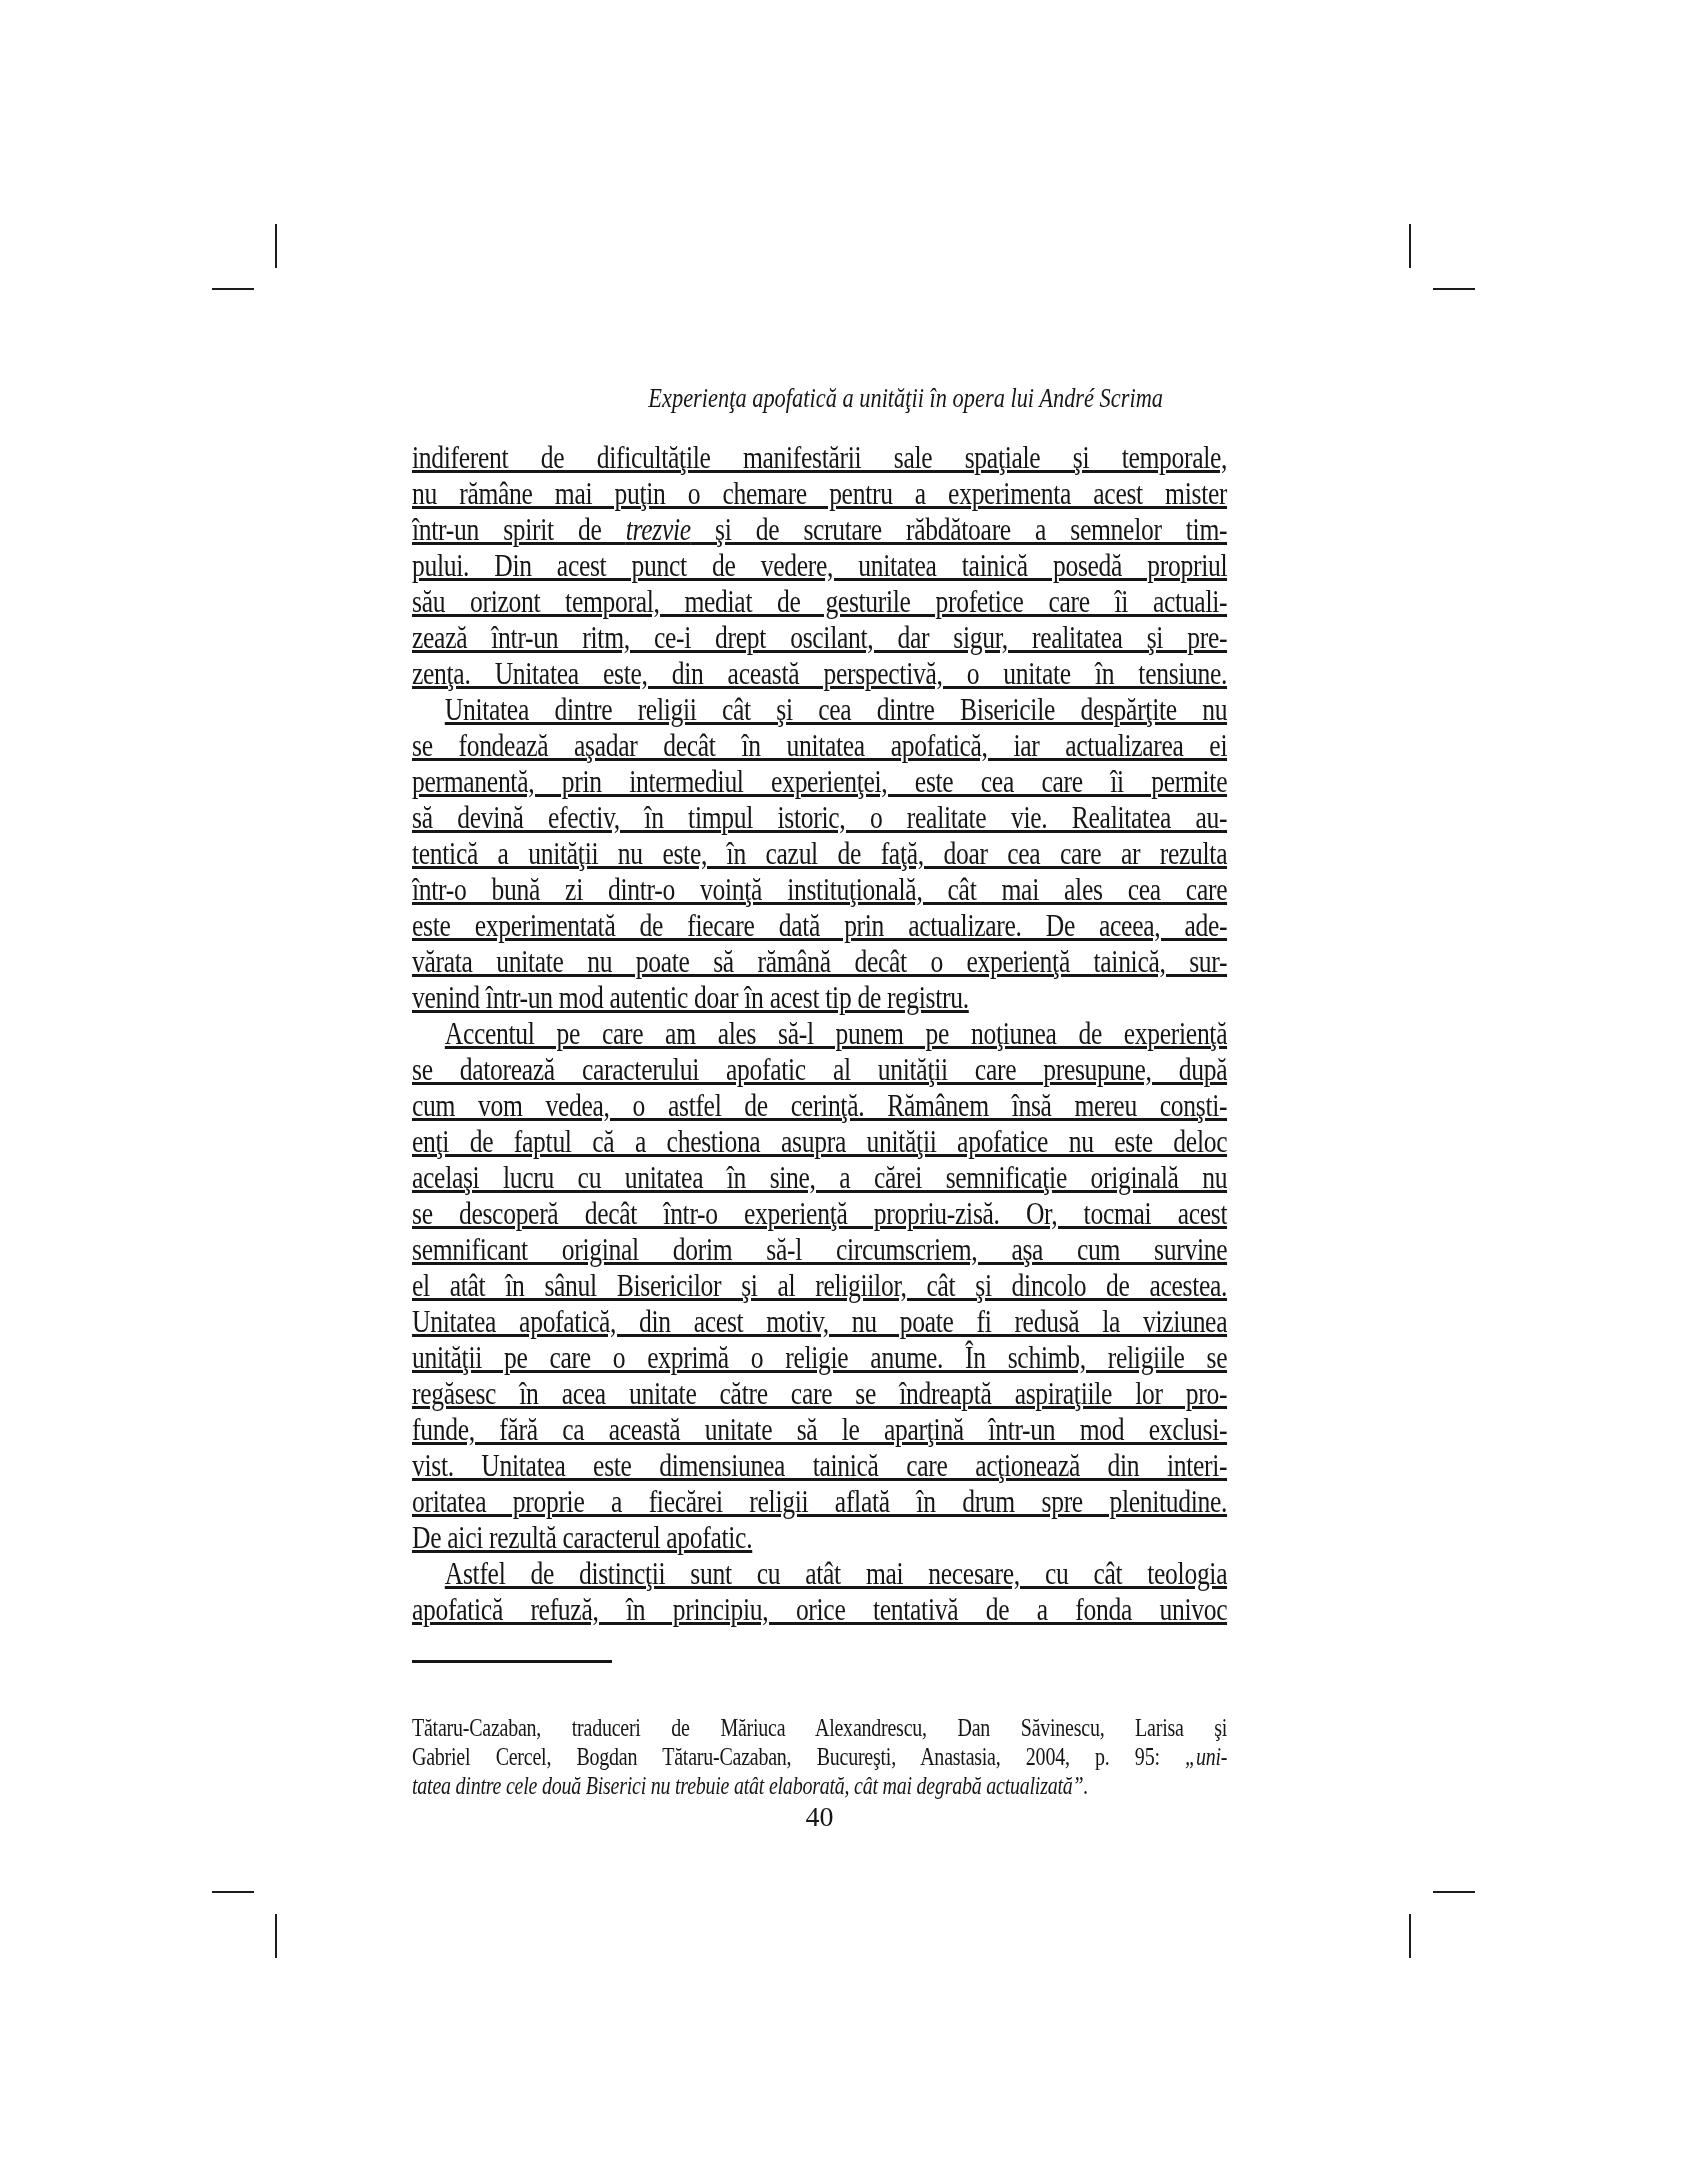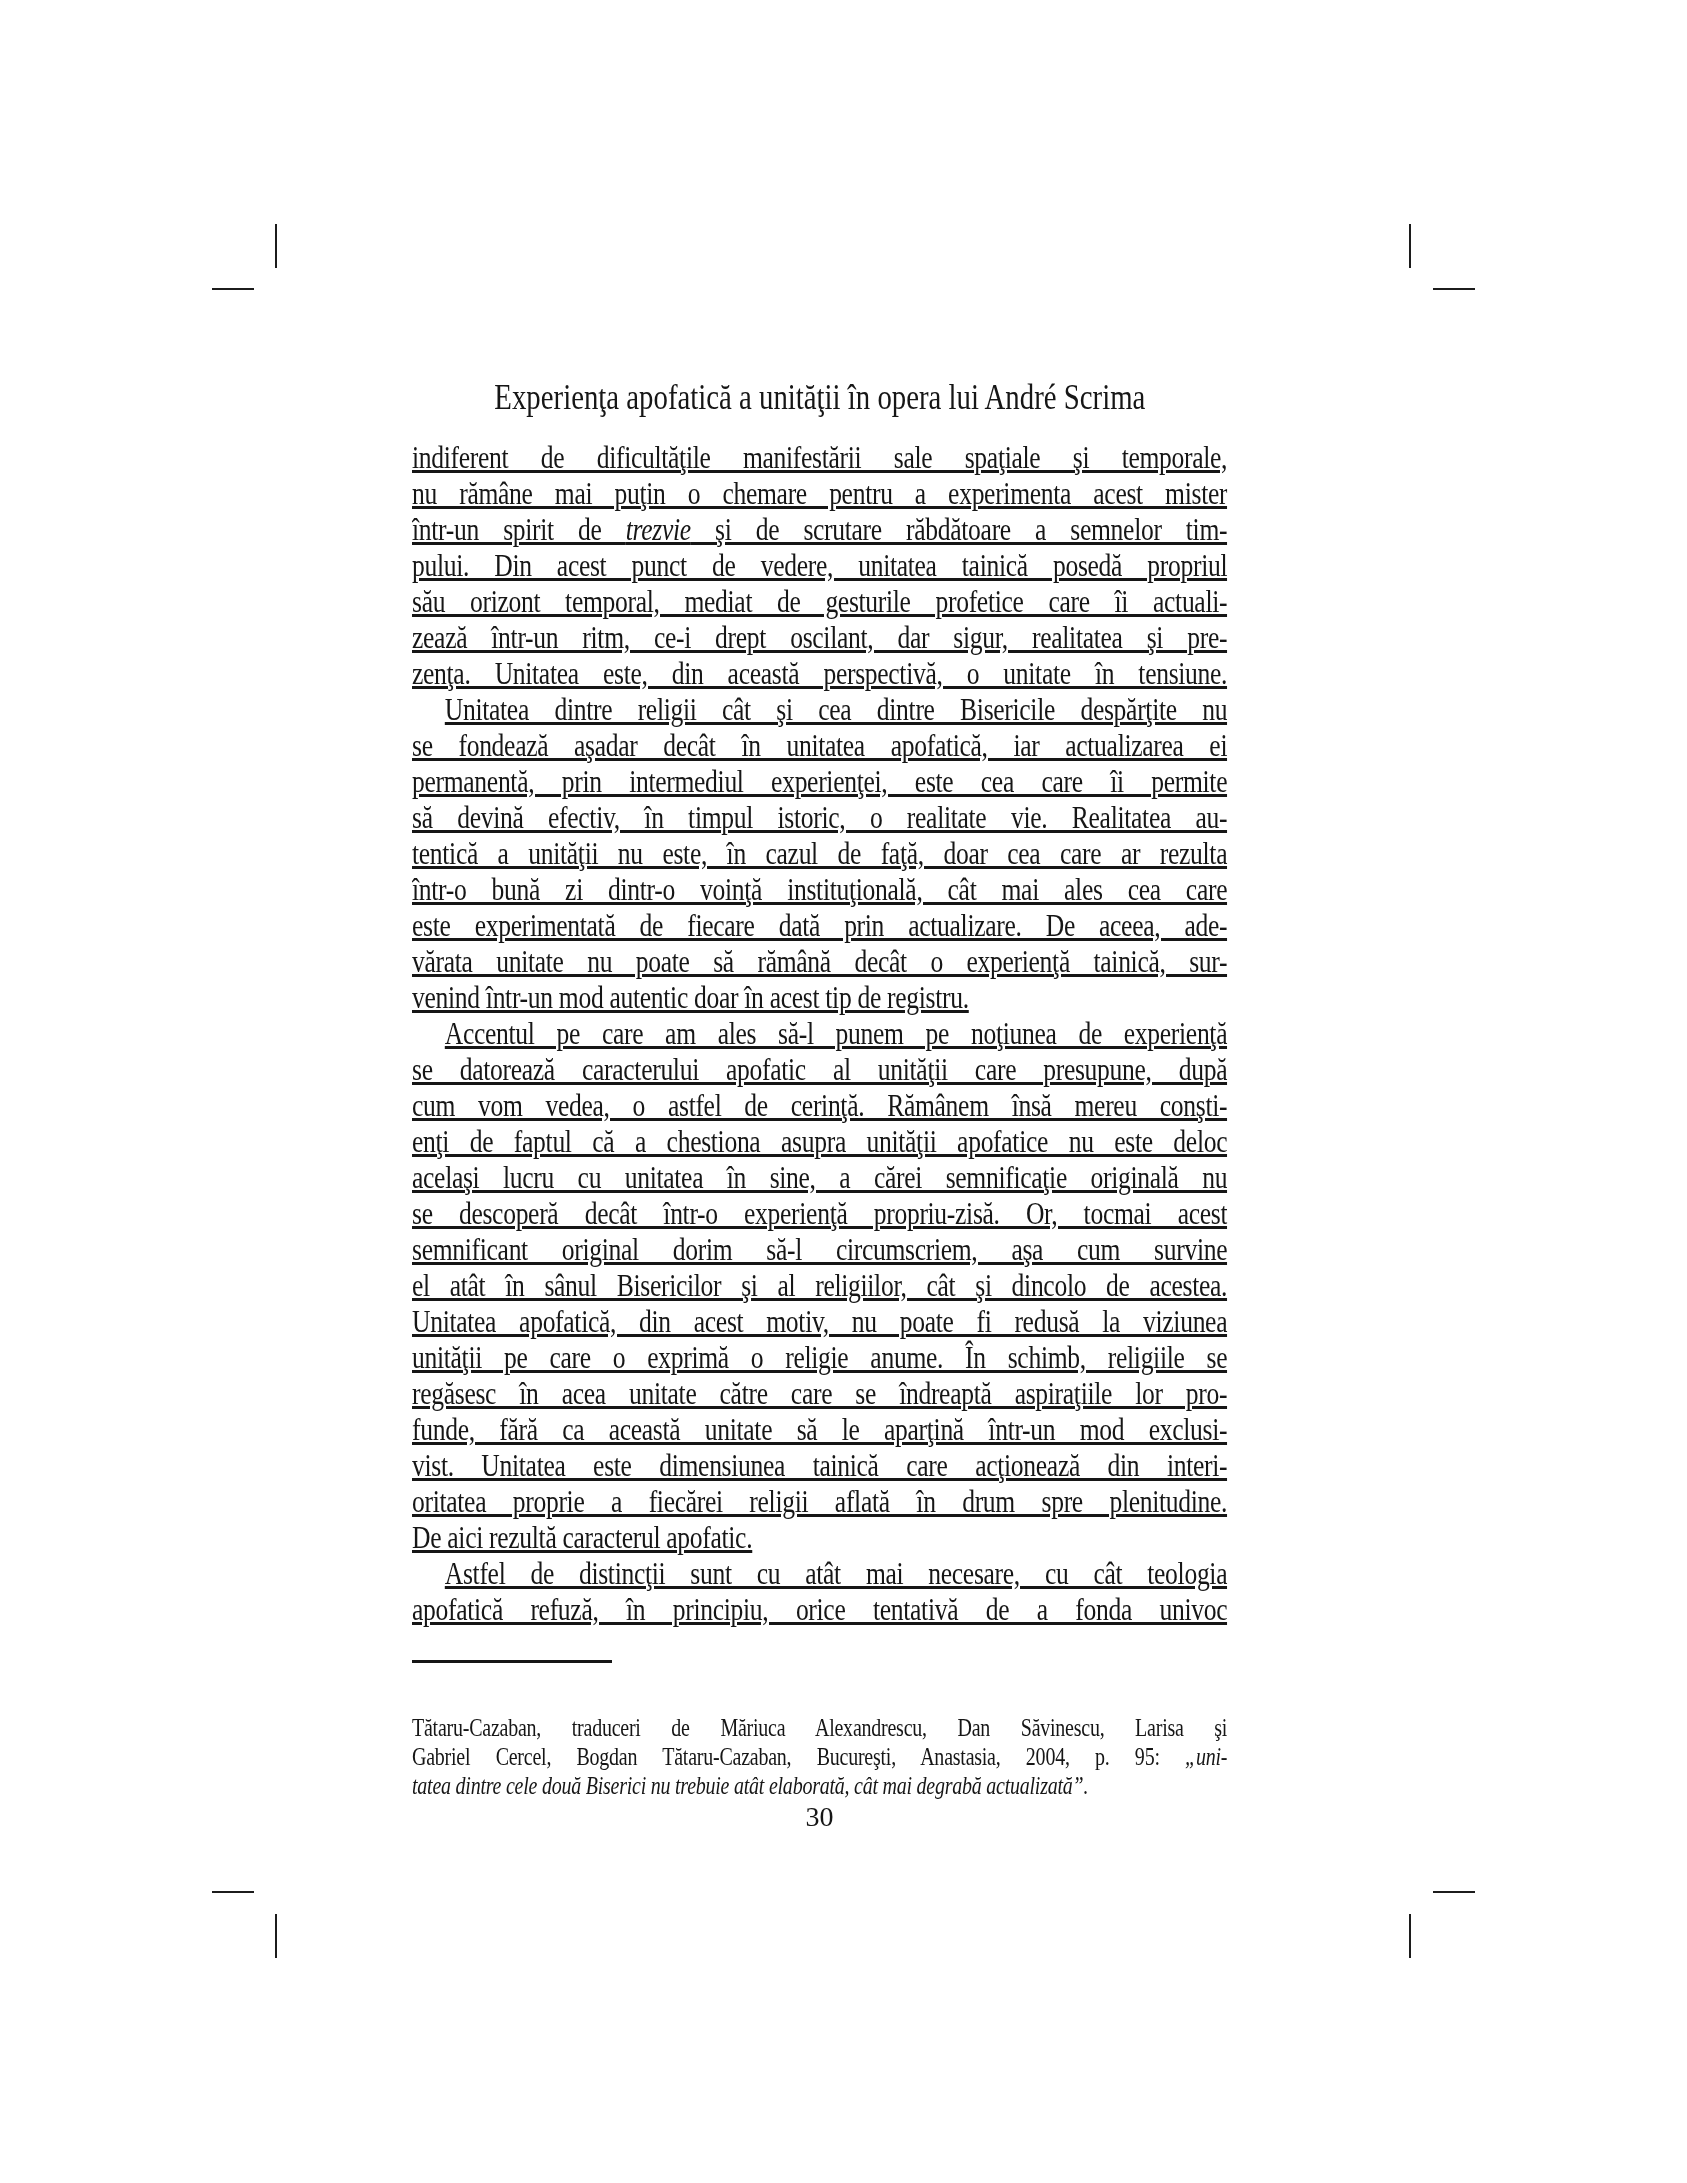--- a/index.html
+++ b/index.html
@@ -26,21 +26,22 @@
   .mark.v { width: 2px; height: 44px; }
   .mark.h { width: 42px; height: 2px; }
 
   
   .running-header {
     position: absolute;
     left: 412px;
     top: 381px;
     width: 815px;
     text-align: right;
-    font-size: 36px;
+    font-style: italic;
+    font-size: 28px;
     line-height: 33px;
     white-space: nowrap;
   }
   .running-header .squeeze {
     display: inline-block;
     transform: scaleX(0.8);
     transform-origin: 50% 50%;
   }
 
   
@@ -162,16 +163,16 @@
       <div class="bline"><span>apofatică refuză, în principiu, orice tentativă de a fonda univoc</span></div>
     </div>
 
   <div class="footnote-rule"></div>
   <div class="footnote-text">
       <div class="fline"><span>Tătaru-Cazaban, traduceri de Măriuca Alexandrescu, Dan Săvinescu, Larisa şi</span></div>
       <div class="fline"><span>Gabriel Cercel, Bogdan Tătaru-Cazaban, Bucureşti, Anastasia, 2004, p. 95: </span><em>„uni-</em></div>
       <div class="fline no-stretch"><em>tatea dintre cele două Biserici nu trebuie atât elaborată, cât mai degrabă actualizată”.</em></div>
     </div>
 
-  <div class="page-number">30</div>
+  <div class="page-number">40</div>
 
 </div>
 
 
 </body></html>

